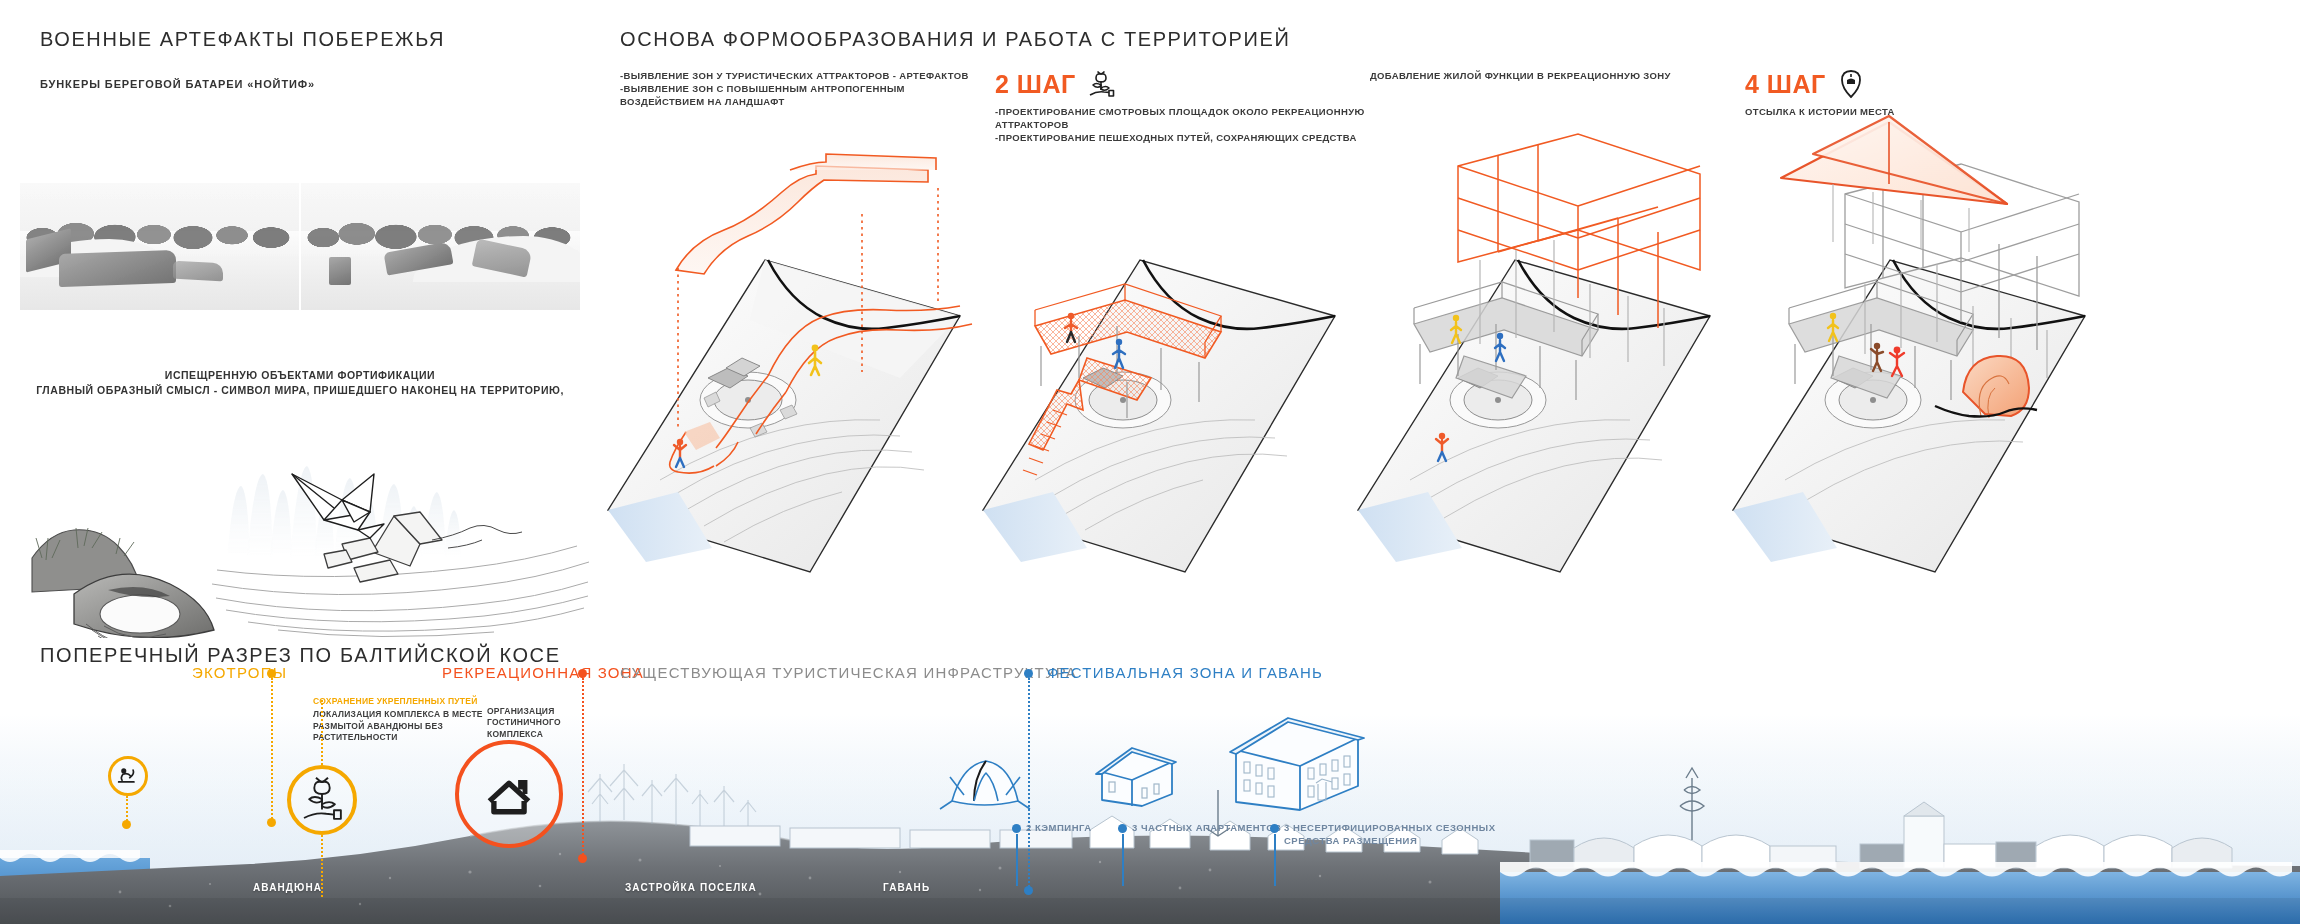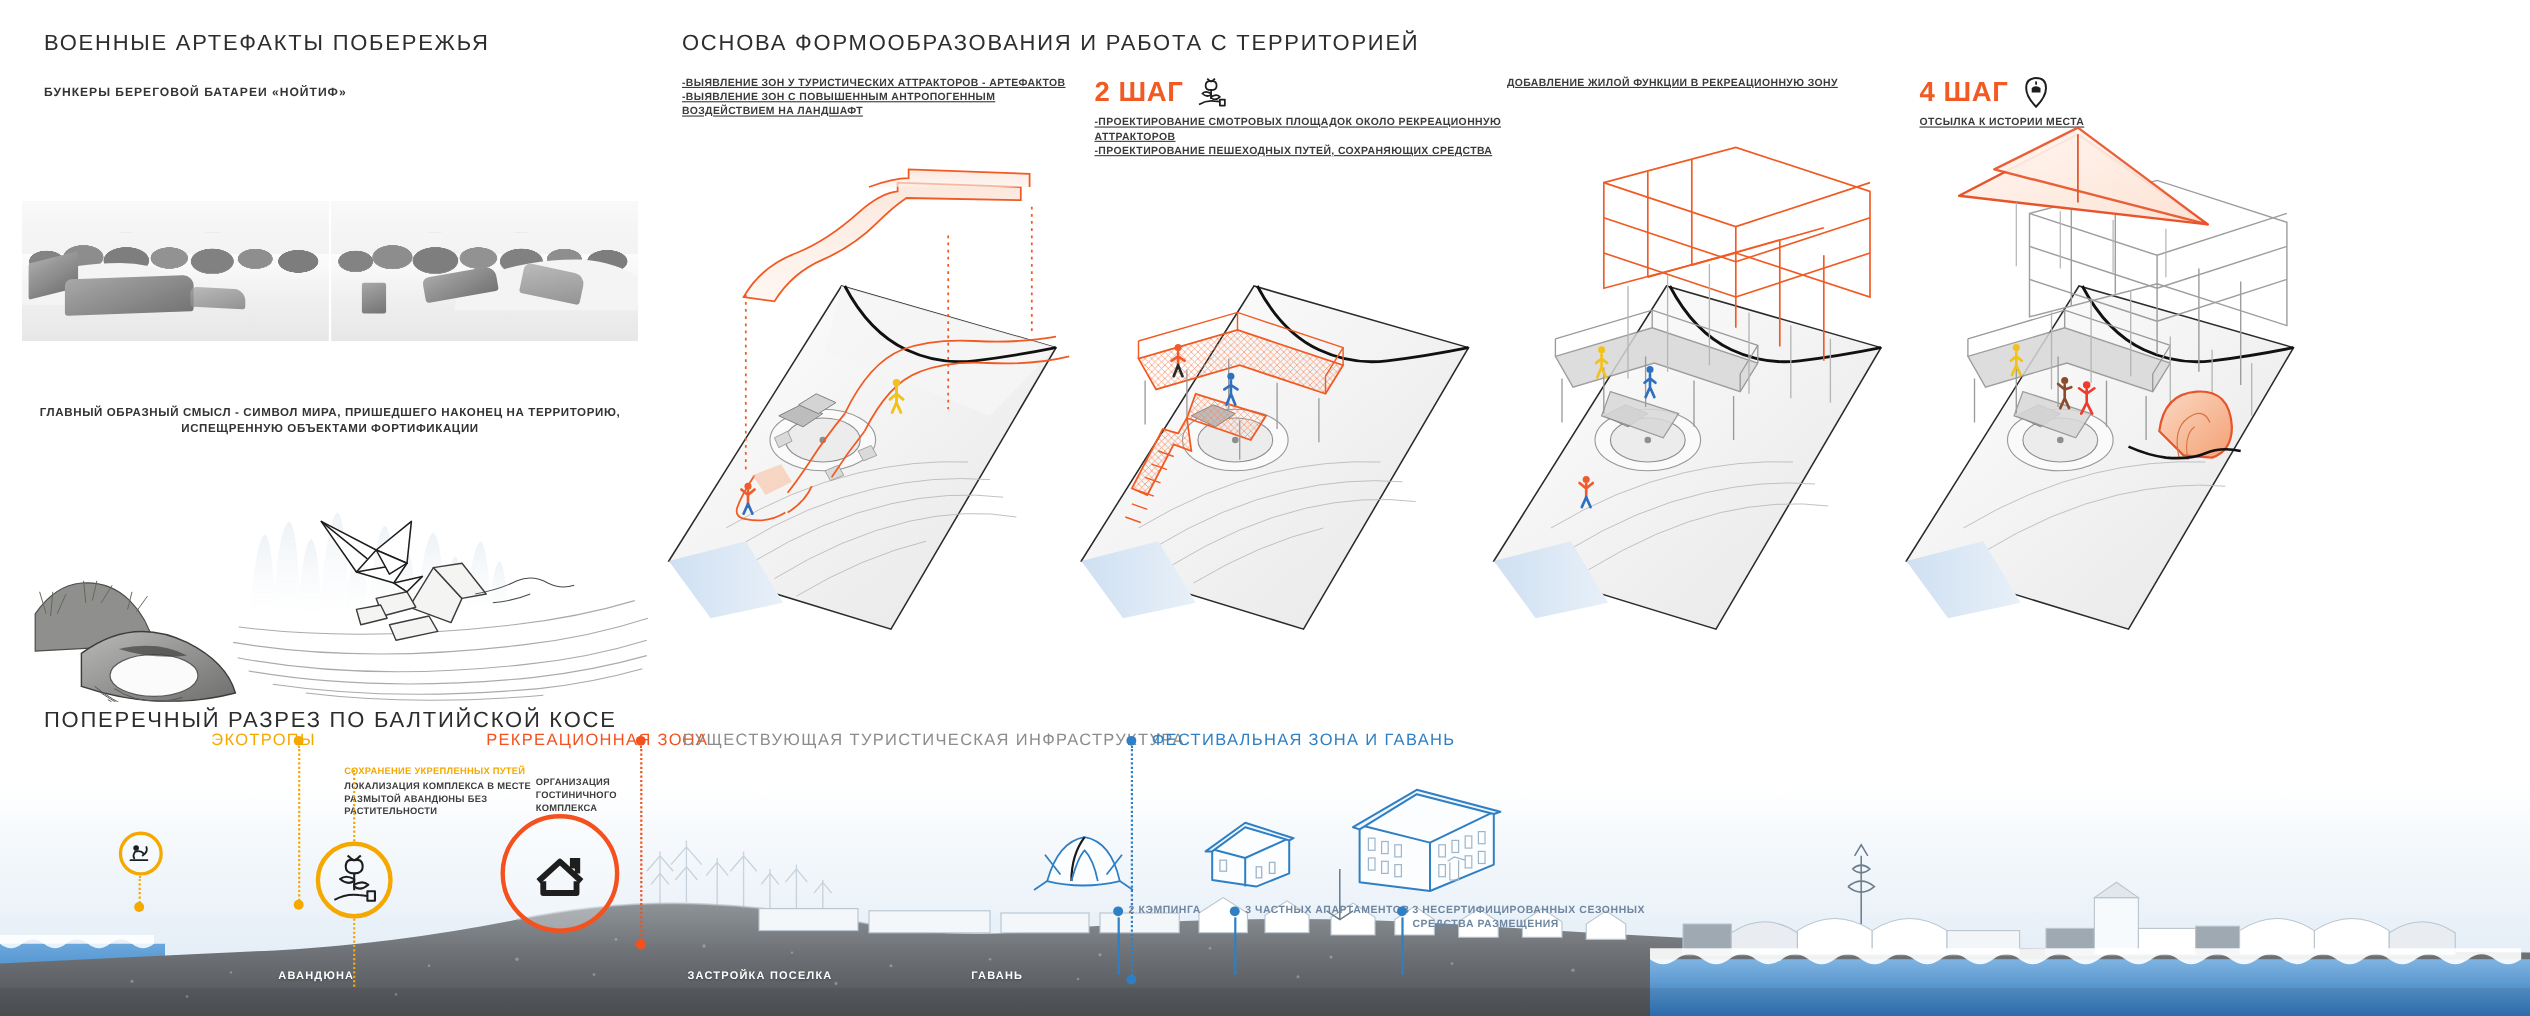--- a/index.html
+++ b/index.html
@@ -27,21 +27,20 @@
     font-weight:700;
     color:#333;
     white-space:nowrap;
   }
   .tiny{
     font-size:9.5px;
     letter-spacing:.35px;
     font-weight:700;
     color:#3a3a3a;
     line-height:1.35;
-    text-decoration:underline;
   }
 
   
   #left-col{ position:absolute; left:0; top:0; width:600px; height:640px; }
 
   #artifacts-title{ position:absolute; left:40px; top:28px; }
 
   #bunker-caption{ position:absolute; left:40px; top:78px; }
 
   #photo-strip{
@@ -188,22 +187,22 @@
         <div class="sand"></div>
         <div class="trees"></div>
       <div class="dune" style="left:40%;bottom:22%;width:66%;height:36%"></div>
       <div class="bunker b1" style="left:30%;top:50%;width:24%;height:18%;transform:rotate(-10deg)"></div>
       <div class="bunker b3" style="left:62%;top:48%;width:20%;height:22%;transform:rotate(12deg)"></div>
       <div class="bunker b2" style="left:10%;top:58%;width:8%;height:22%;transform:none"></div>
     </div>
   </div>
 
   <div id="image-caption">
+    <div>ИСПЕЩРЕННУЮ ОБЪЕКТАМИ ФОРТИФИКАЦИИ</div>
     <div>ГЛАВНЫЙ ОБРАЗНЫЙ СМЫСЛ - СИМВОЛ МИРА, ПРИШЕДШЕГО НАКОНЕЦ НА ТЕРРИТОРИЮ,</div>
-    <div>ИСПЕЩРЕННУЮ ОБЪЕКТАМИ ФОРТИФИКАЦИИ</div>
   </div>
 
   <svg id="hand-sketch" viewBox="0 0 580 230">
     <defs>
       <linearGradient id="skyHaze" x1="0" y1="0" x2="0" y2="1">
         <stop offset="0%" stop-color="#c9d6e2" stop-opacity=".55"></stop>
         <stop offset="100%" stop-color="#dfe7ee" stop-opacity="0"></stop>
       </linearGradient>
       <linearGradient id="bunkGrad" x1="0" y1="0" x2="1" y2="1">
         <stop offset="0%" stop-color="#b9b9b7"></stop>

